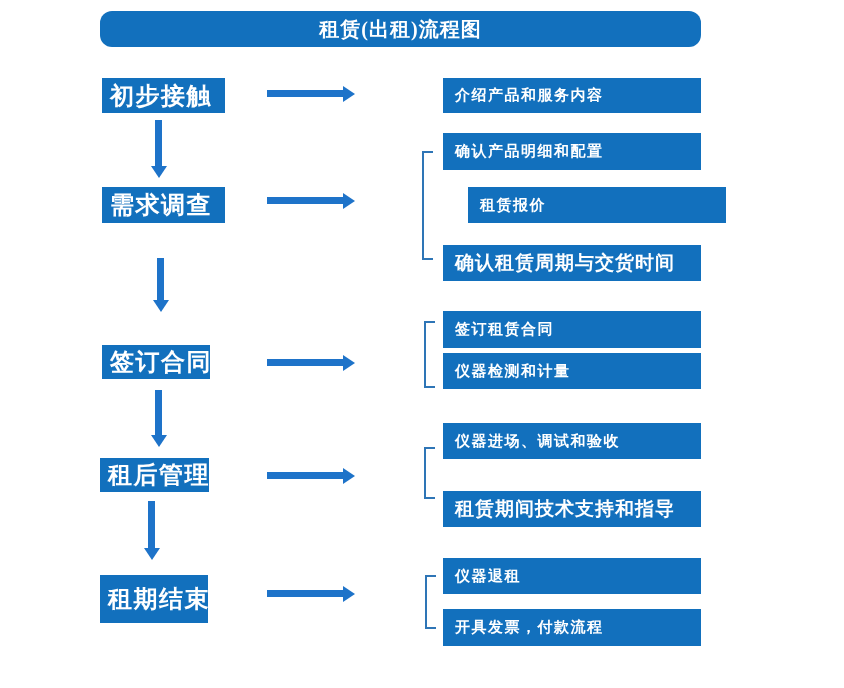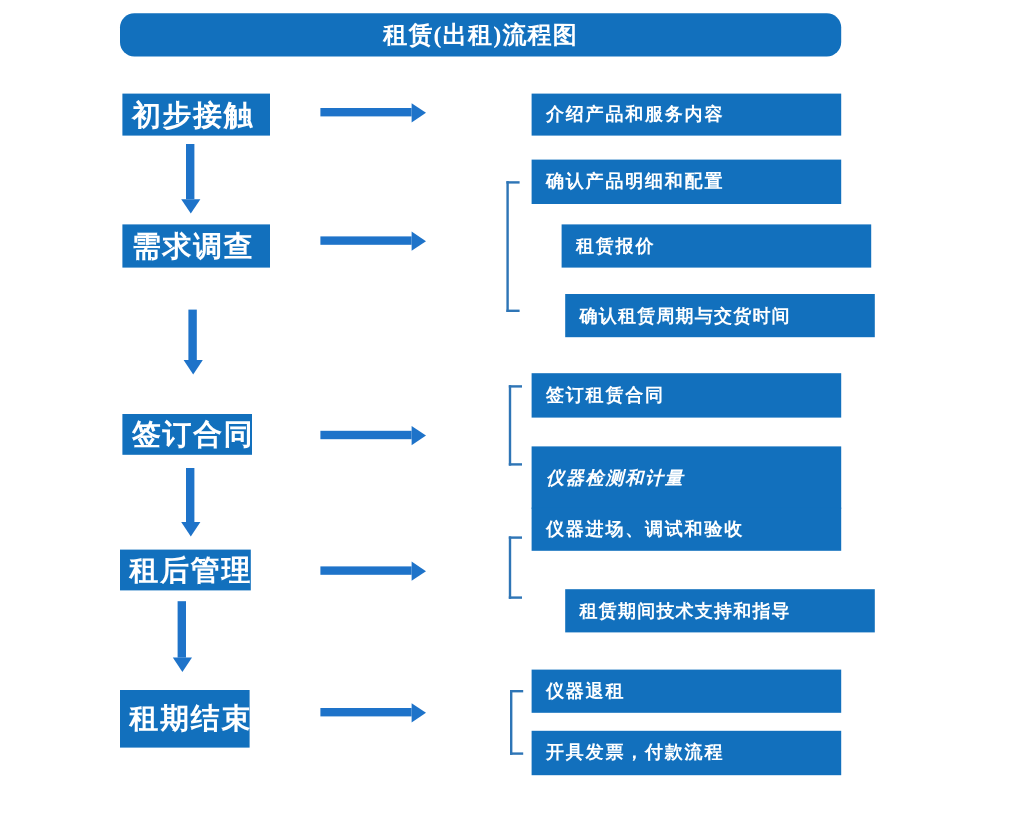--- a/index.html
+++ b/index.html
@@ -30,27 +30,27 @@
   .s3{left:102px;top:345px;width:108px;height:34px;}
   .s4{left:100px;top:458px;width:109px;height:34px;}
   .s5{left:100px;top:575px;width:108px;height:48px;}
 
   
   .detail{
     position:absolute;left:443px;width:258px;background:var(--box-blue);
     color:var(--text-white);font-weight:bold;font-size:15px;letter-spacing:1.5px;
     white-space:nowrap;display:flex;align-items:center;padding-left:12px;box-sizing:border-box;
   }
-  .detail.fit-small{font-size:15px;letter-spacing:1px;margin-left:28px;}
+  .detail.fit-small{font-size:19px;letter-spacing:1px;}
   .d1{top:78px;height:35px;}
   .d2{top:133px;height:37px;}
   .d3{top:187px;height:36px;margin-left:25px;}
   .d4{top:245px;height:36px;}
   .d5{top:311px;height:37px;}
-  .d6{top:372px;height:52px;font-style:italic;}
+  .d6{top:353px;height:36px;}
   .d7{top:423px;height:36px;}
   .d8{top:491px;height:36px;}
   .d9{top:558px;height:36px;}
   .d10{top:609px;height:37px;}
 
   
   .varrow{position:absolute;width:7px;background:var(--arrow-blue);}
   .varrow::after{
     content:"";position:absolute;top:100%;left:50%;transform:translateX(-50%);
     border-top:12px solid var(--arrow-blue);

